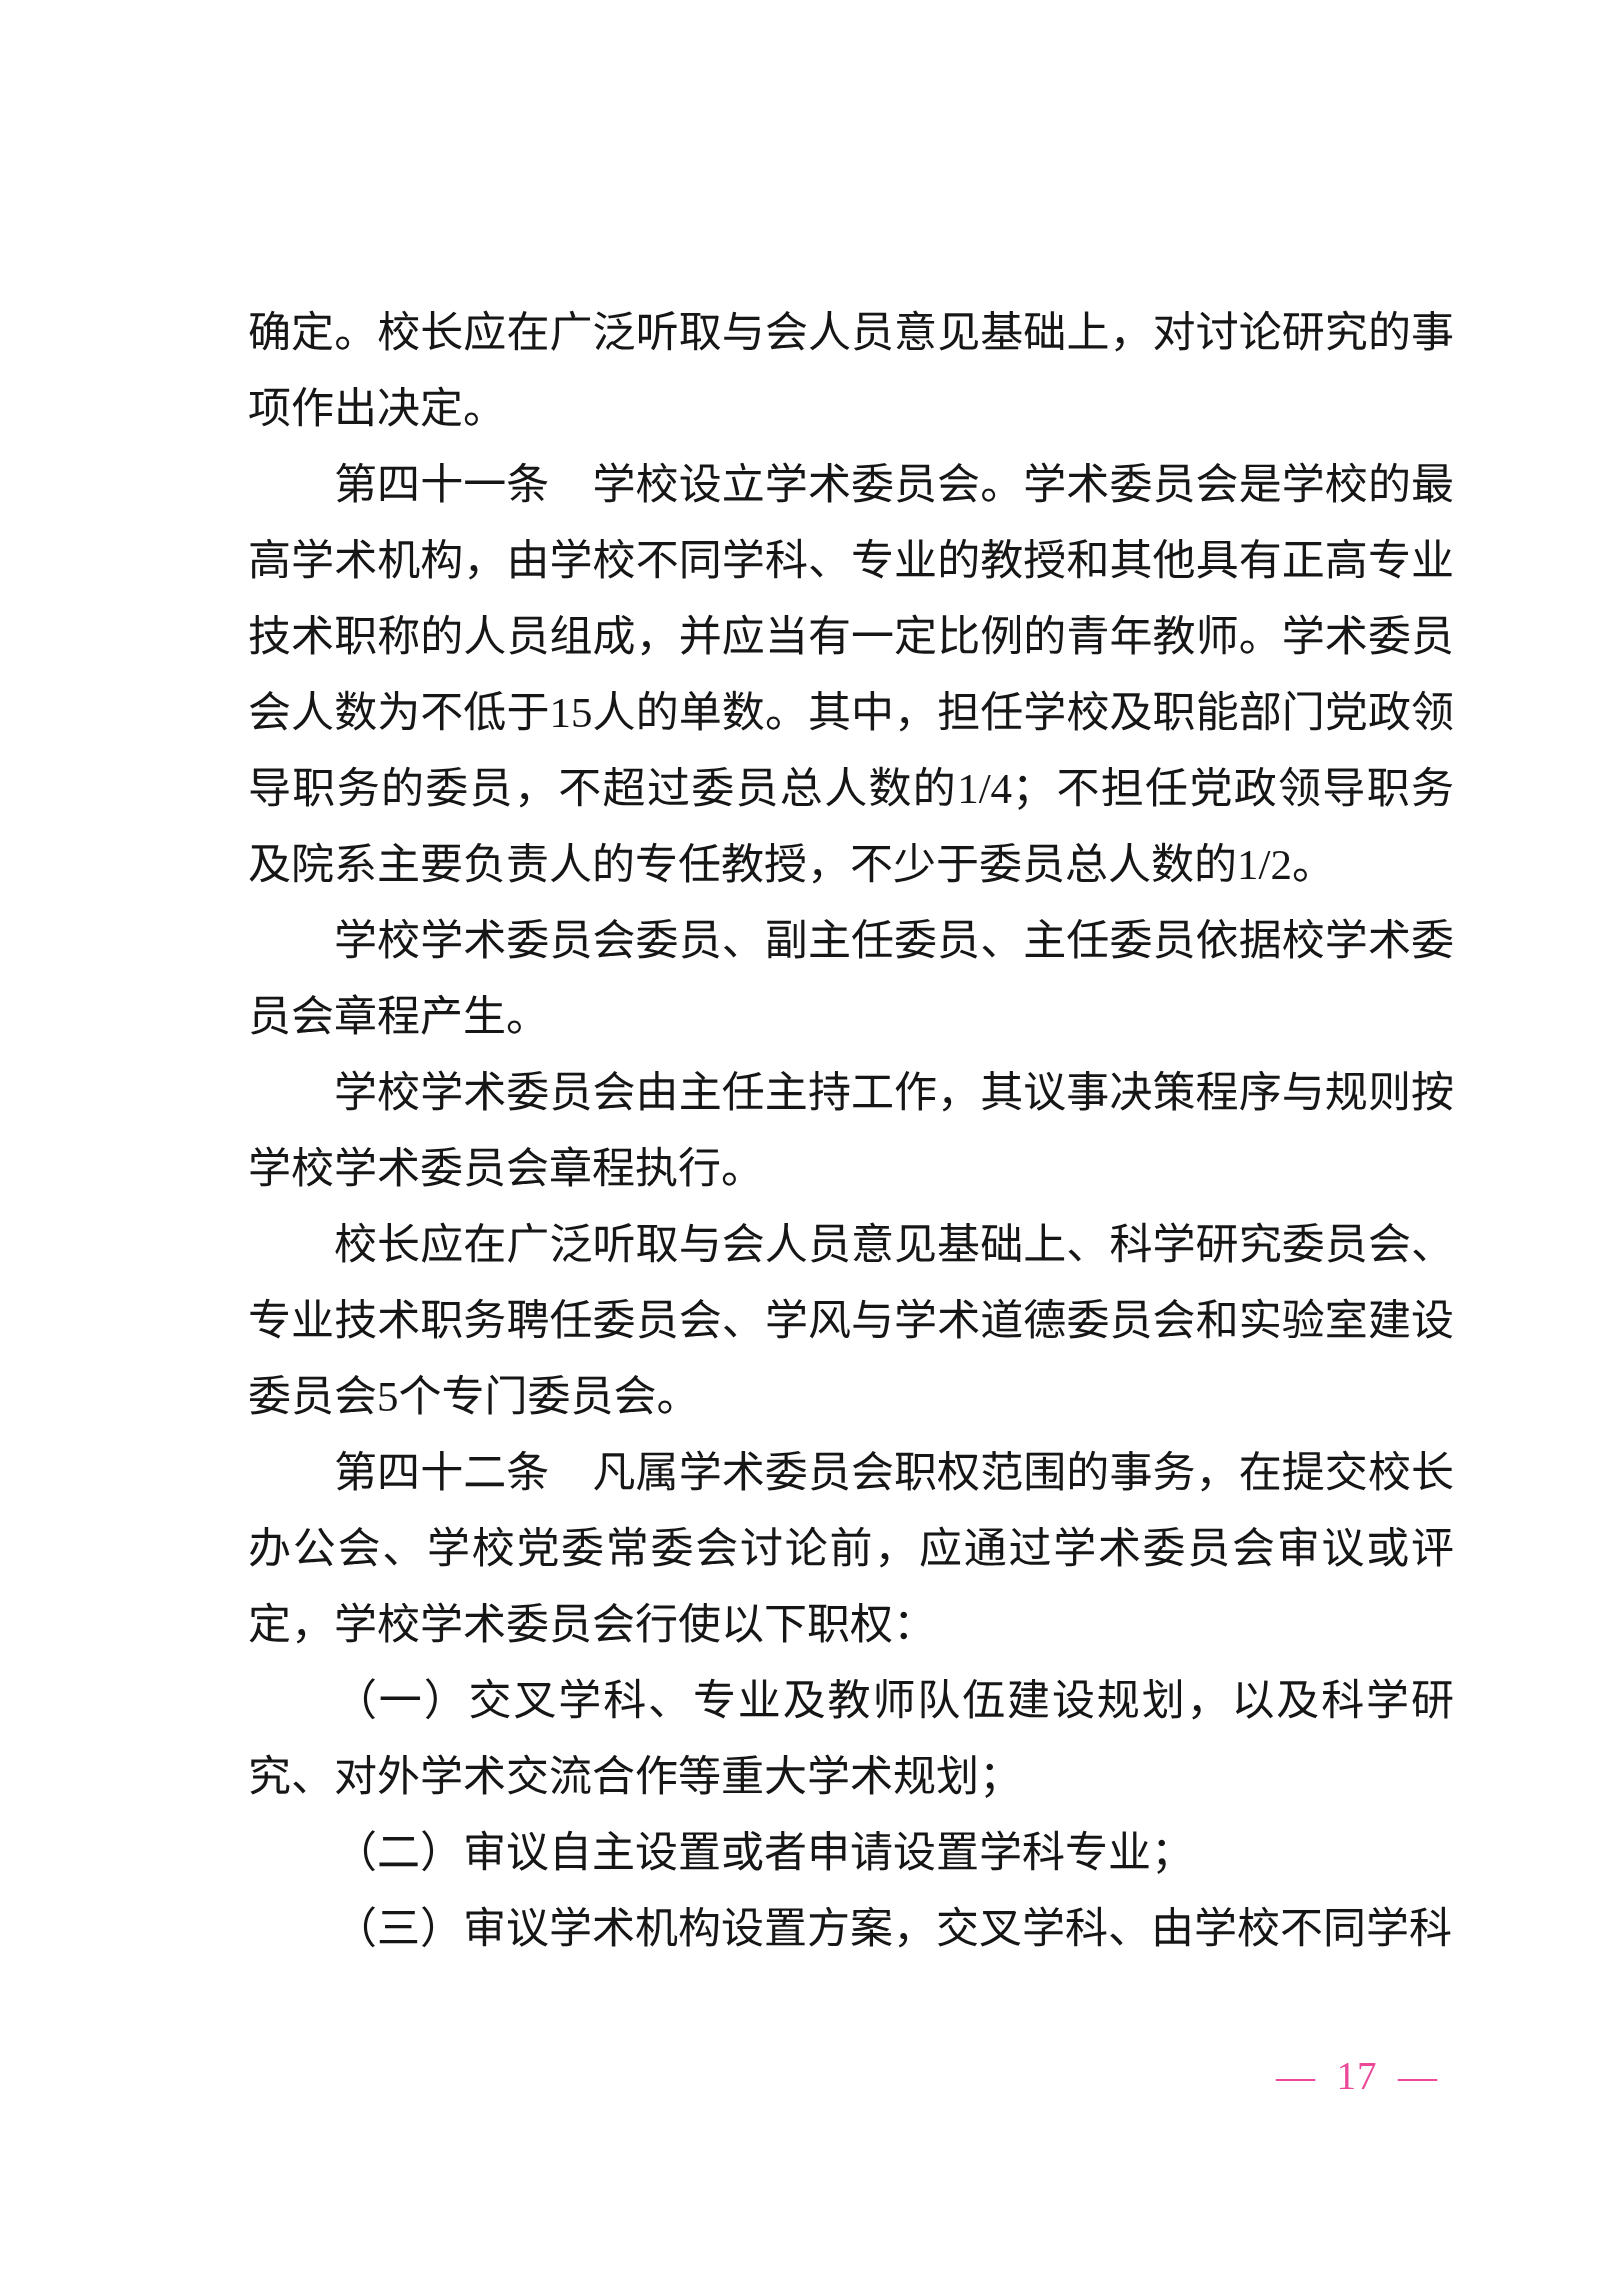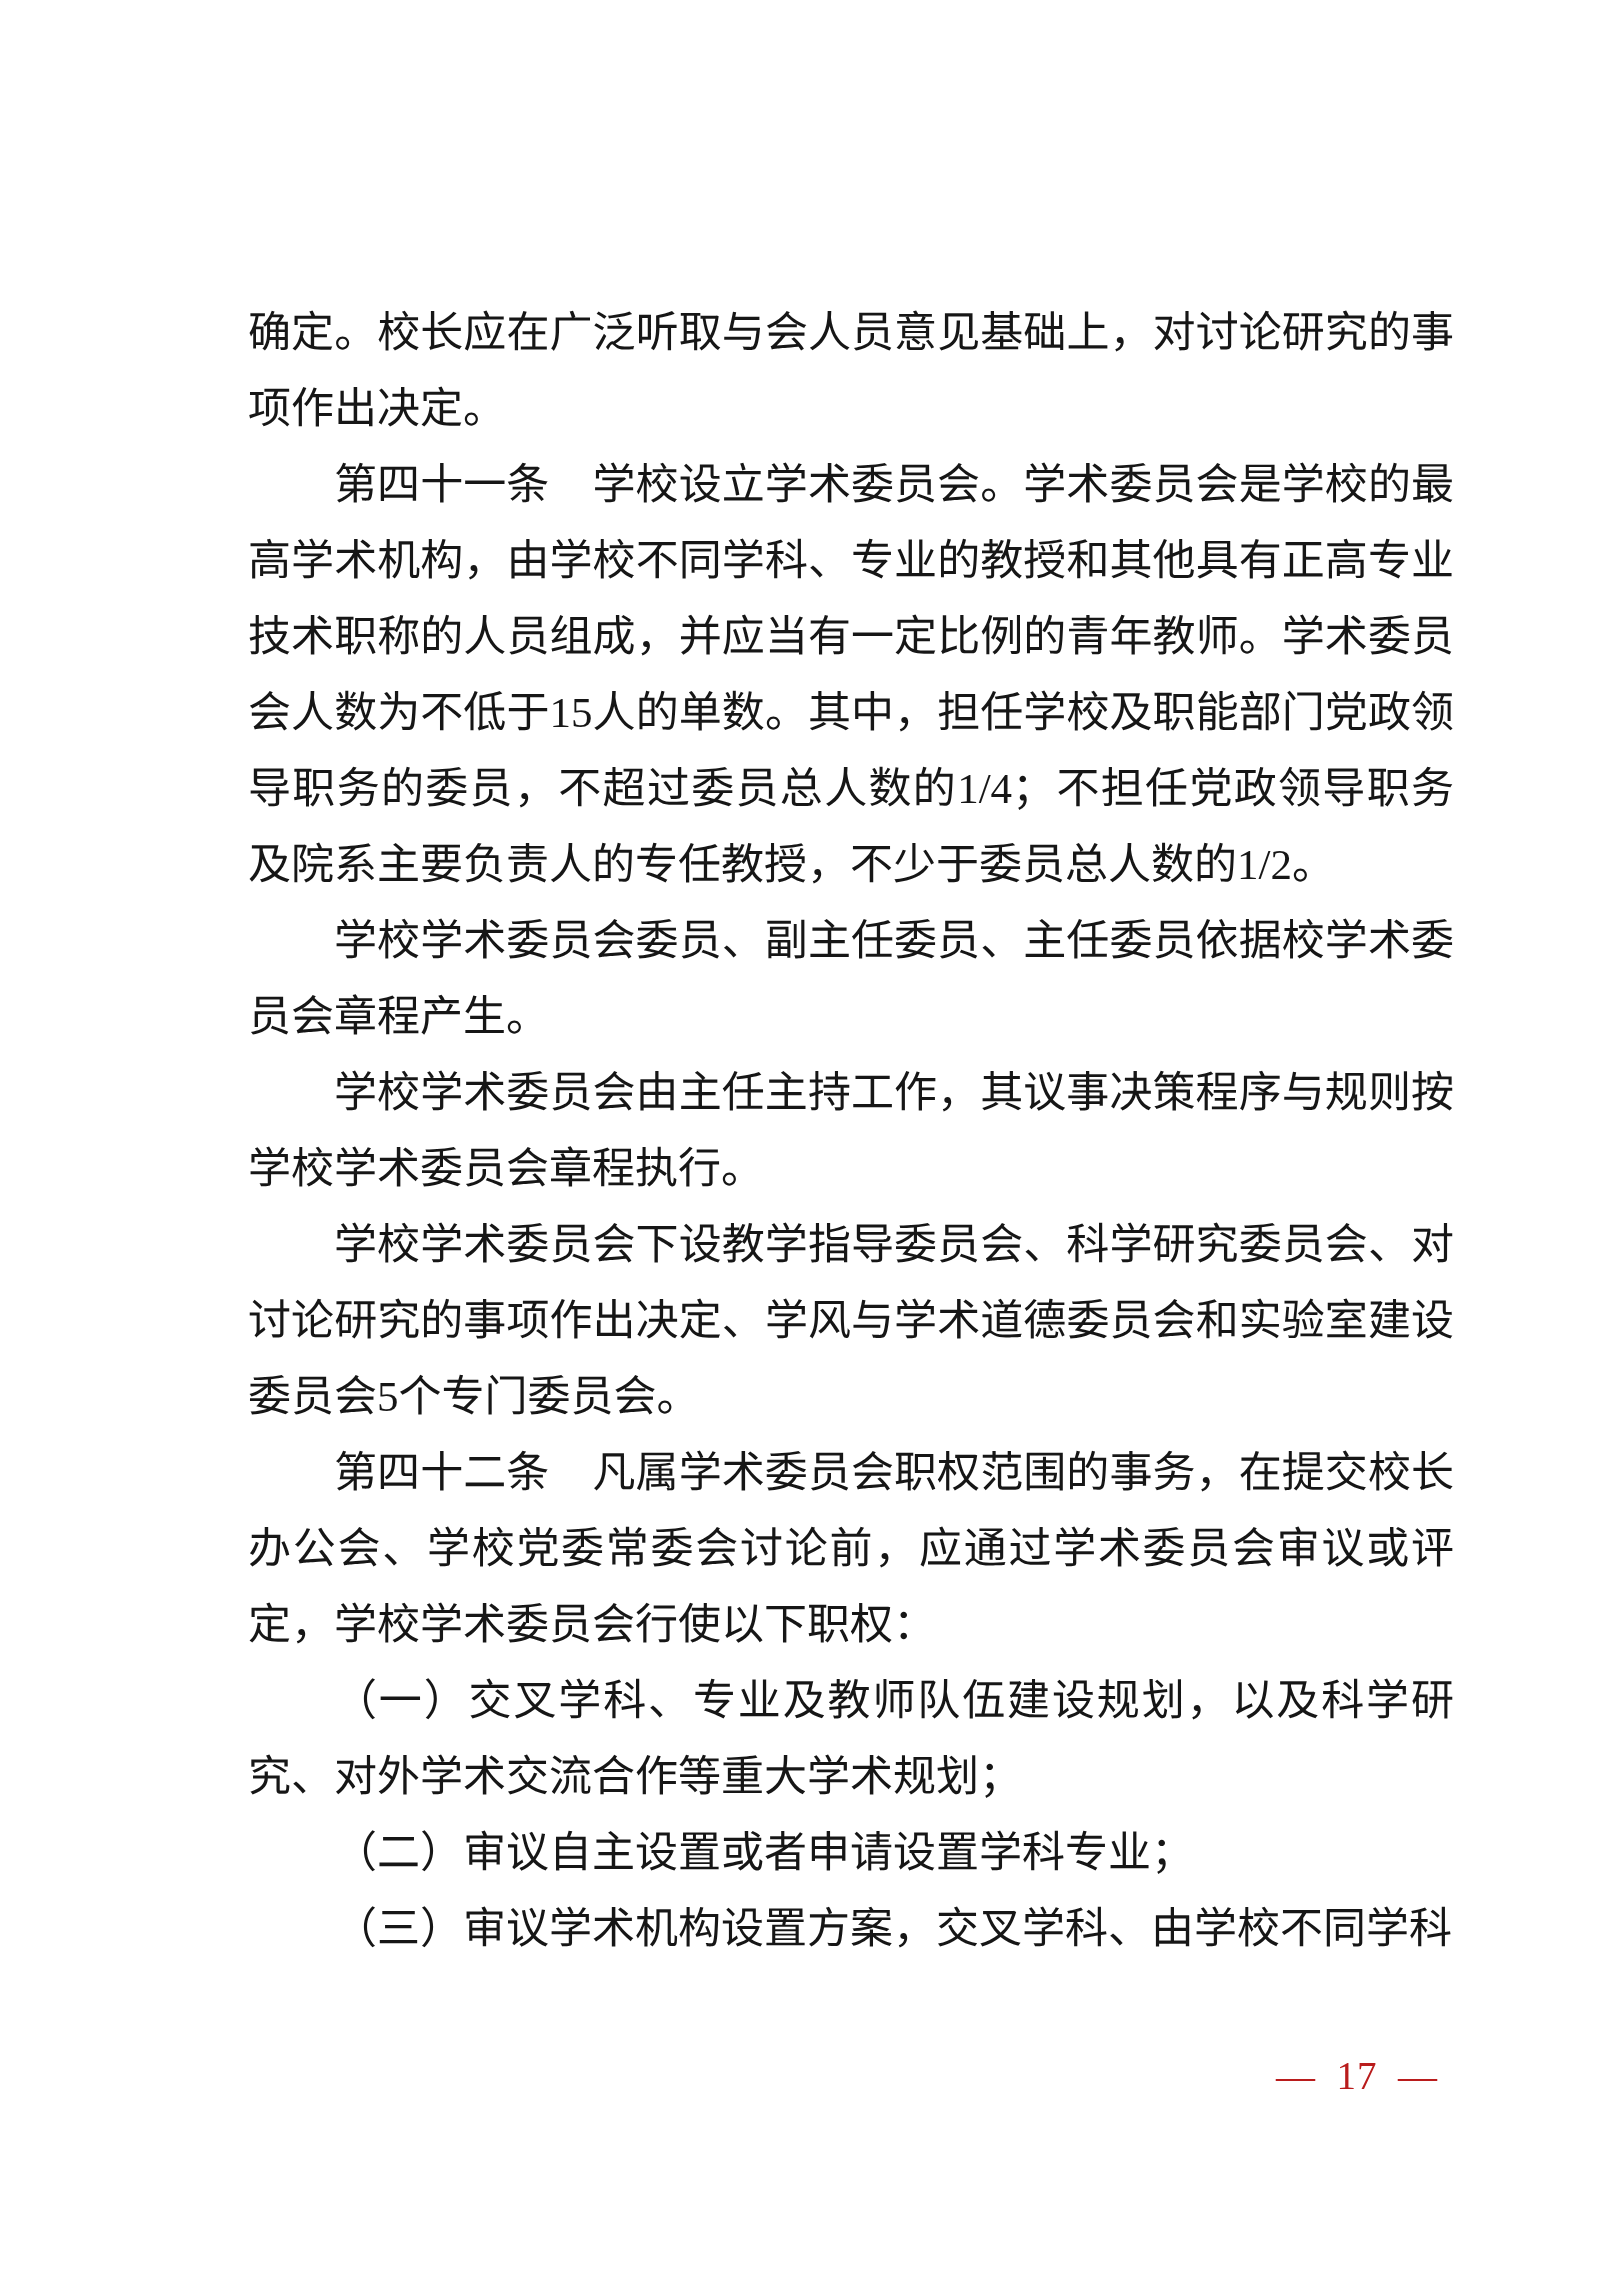--- a/index.html
+++ b/index.html
@@ -41,34 +41,34 @@
     position: absolute;
     left: 1231px;
     top: 2052px;
     height: 47px;
   }
   .page-number {
     font-size: 39px;
     line-height: 47px;
     letter-spacing: 1px;
     white-space: pre;
-    color: #b91c1c;
+    color: #ec4899;
   }
 </style>
 </head>
 <body>
 
 <div class="page">
 
   <main class="doc-body">
     <p class="para continuation">确定。校长应在广泛听取与会人员意见基础上，对讨论研究的事项作出决定。</p>
     <p class="para">第四十一条　学校设立学术委员会。学术委员会是学校的最高学术机构，由学校不同学科、专业的教授和其他具有正高专业技术职称的人员组成，并应当有一定比例的青年教师。学术委员会人数为不低于15人的单数。其中，担任学校及职能部门党政领导职务的委员，不超过委员总人数的1/4；不担任党政领导职务及院系主要负责人的专任教授，不少于委员总人数的1/2。</p>
     <p class="para">学校学术委员会委员、副主任委员、主任委员依据校学术委员会章程产生。</p>
     <p class="para">学校学术委员会由主任主持工作，其议事决策程序与规则按学校学术委员会章程执行。</p>
-    <p class="para">学校学术委员会下设教学指导委员会、科学研究委员会、对讨论研究的事项作出决定、学风与学术道德委员会和实验室建设委员会5个专门委员会。</p>
+    <p class="para">校长应在广泛听取与会人员意见基础上、科学研究委员会、专业技术职务聘任委员会、学风与学术道德委员会和实验室建设委员会5个专门委员会。</p>
     <p class="para">第四十二条　凡属学术委员会职权范围的事务，在提交校长办公会、学校党委常委会讨论前，应通过学术委员会审议或评定，学校学术委员会行使以下职权：</p>
     <p class="para">（一）交叉学科、专业及教师队伍建设规划，以及科学研究、对外学术交流合作等重大学术规划；</p>
     <p class="para">（二）审议自主设置或者申请设置学科专业；</p>
     <p class="para">（三）审议学术机构设置方案，交叉学科、由学校不同学科</p>
   </main>
 
   <footer class="footer">
     <span class="page-number">— 17 —</span>
   </footer>
 

